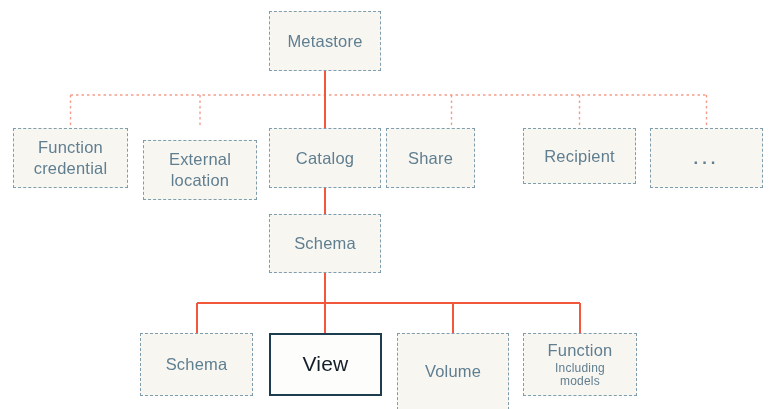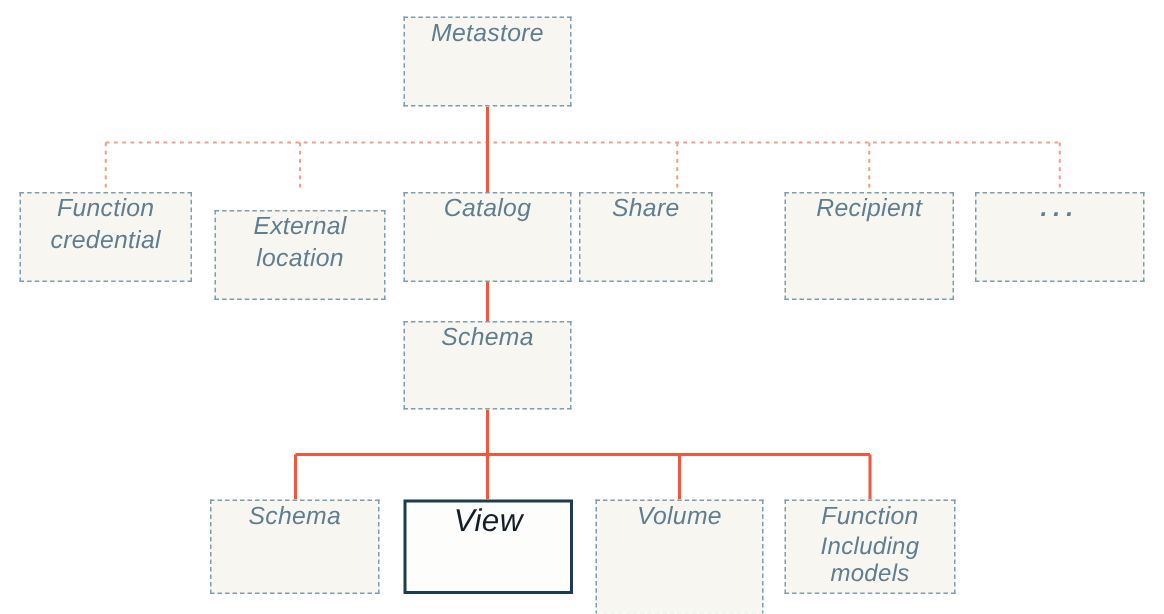--- a/index.html
+++ b/index.html
@@ -35,34 +35,34 @@
   }
   .node {
     position: absolute;
     box-sizing: border-box;
     background: var(--box-bg, #f8f6f1);
     border: 1px dashed var(--box-border, #7f9dad);
     color: var(--text-color, #5f7e90);
     display: flex;
     flex-direction: column;
     align-items: center;
+    justify-content: center;
     text-align: center;
     font-size: 16.5px;
     line-height: 1.25;
     letter-spacing: 0.2px;
-    font-style: italic;
   }
   .node.highlight {
     background: var(--highlight-bg, #fdfdfb);
     border: 2px solid var(--highlight-border, #1d3c4e);
     color: var(--highlight-text, #141e29);
     font-size: 21px;
   }
   .node .sublabel {
-    font-size: 16px;
+    font-size: 12px;
     line-height: 1.15;
     margin-top: 1px;
     max-width: 90px;
   }
   .node.ellipsis-node {
     letter-spacing: 4px;
     font-weight: bold;
   }
 </style>
 </head>
@@ -97,21 +97,21 @@
   </div>
   <div class="node" style="left:143px;top:140px;width:114px;height:60px">
     <span>External location</span>
   </div>
   <div class="node" style="left:269px;top:128px;width:112px;height:60px">
     <span>Catalog</span>
   </div>
   <div class="node" style="left:386px;top:128px;width:89px;height:60px">
     <span>Share</span>
   </div>
-  <div class="node" style="left:523px;top:128px;width:113px;height:72px">
+  <div class="node" style="left:523px;top:128px;width:113px;height:56px">
     <span>Recipient</span>
   </div>
   <div class="node ellipsis-node" style="left:650px;top:128px;width:113px;height:60px">
     <span>...</span>
   </div>
 
   <div class="node" style="left:269px;top:214px;width:112px;height:59px">
     <span>Schema</span>
   </div>
 

